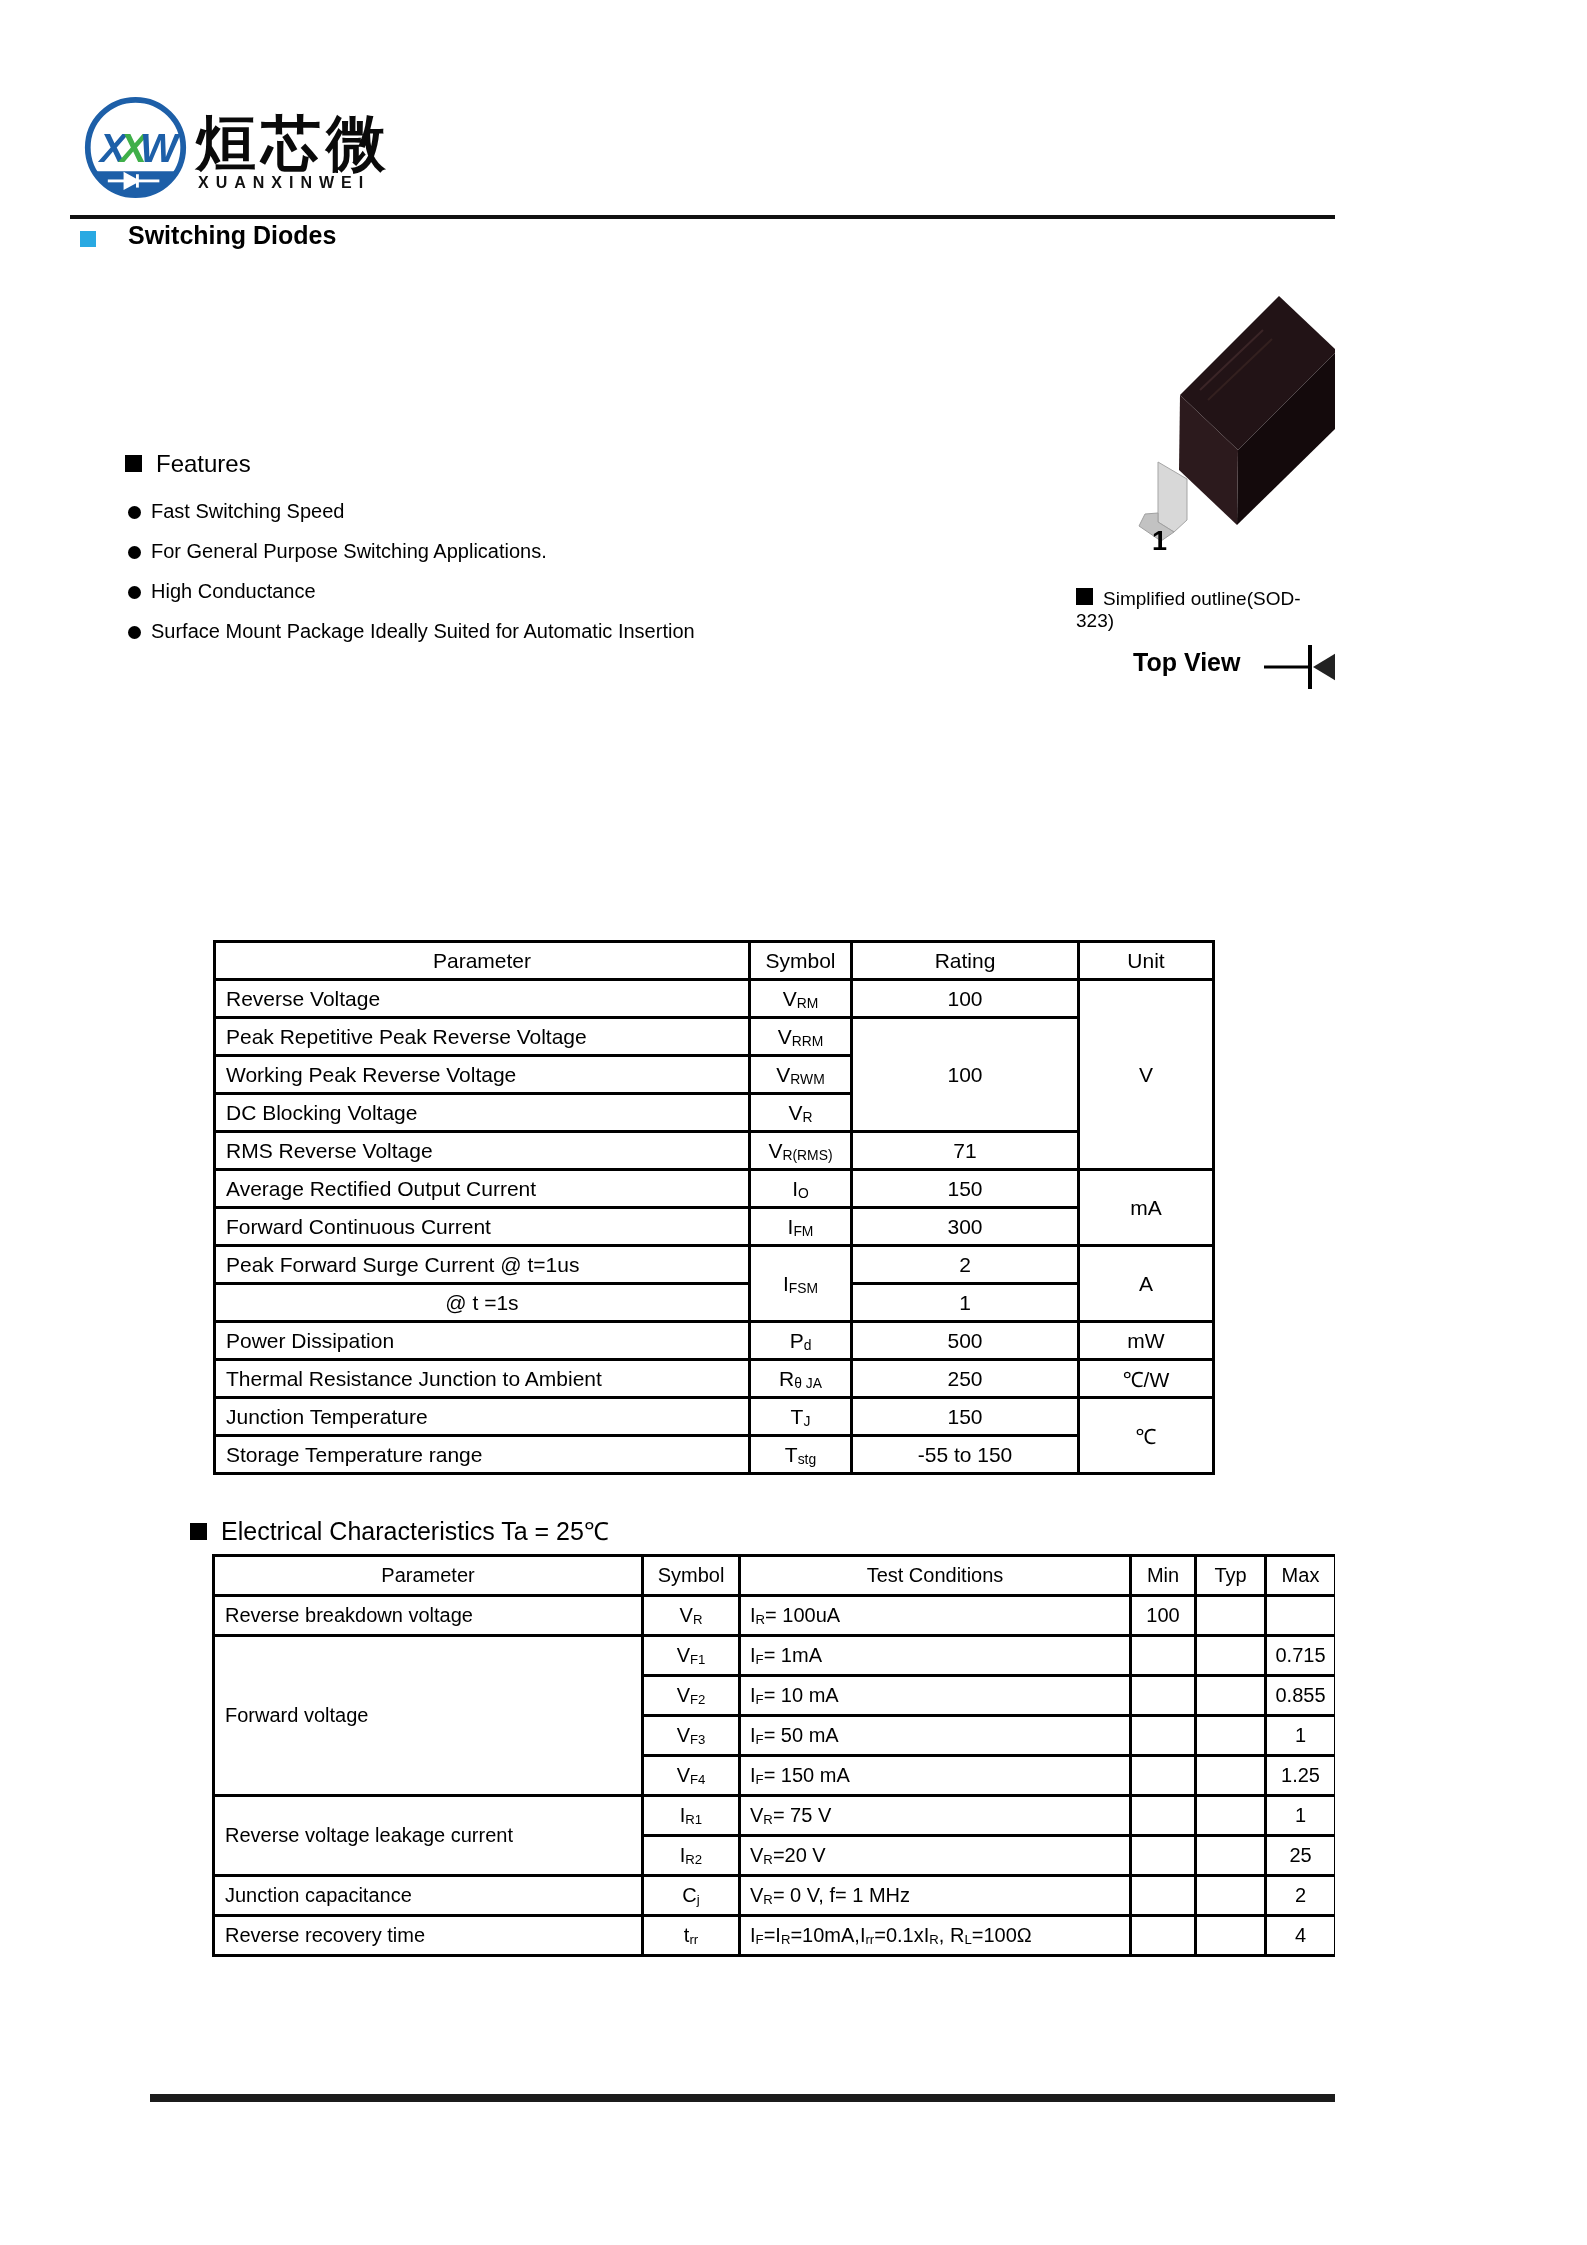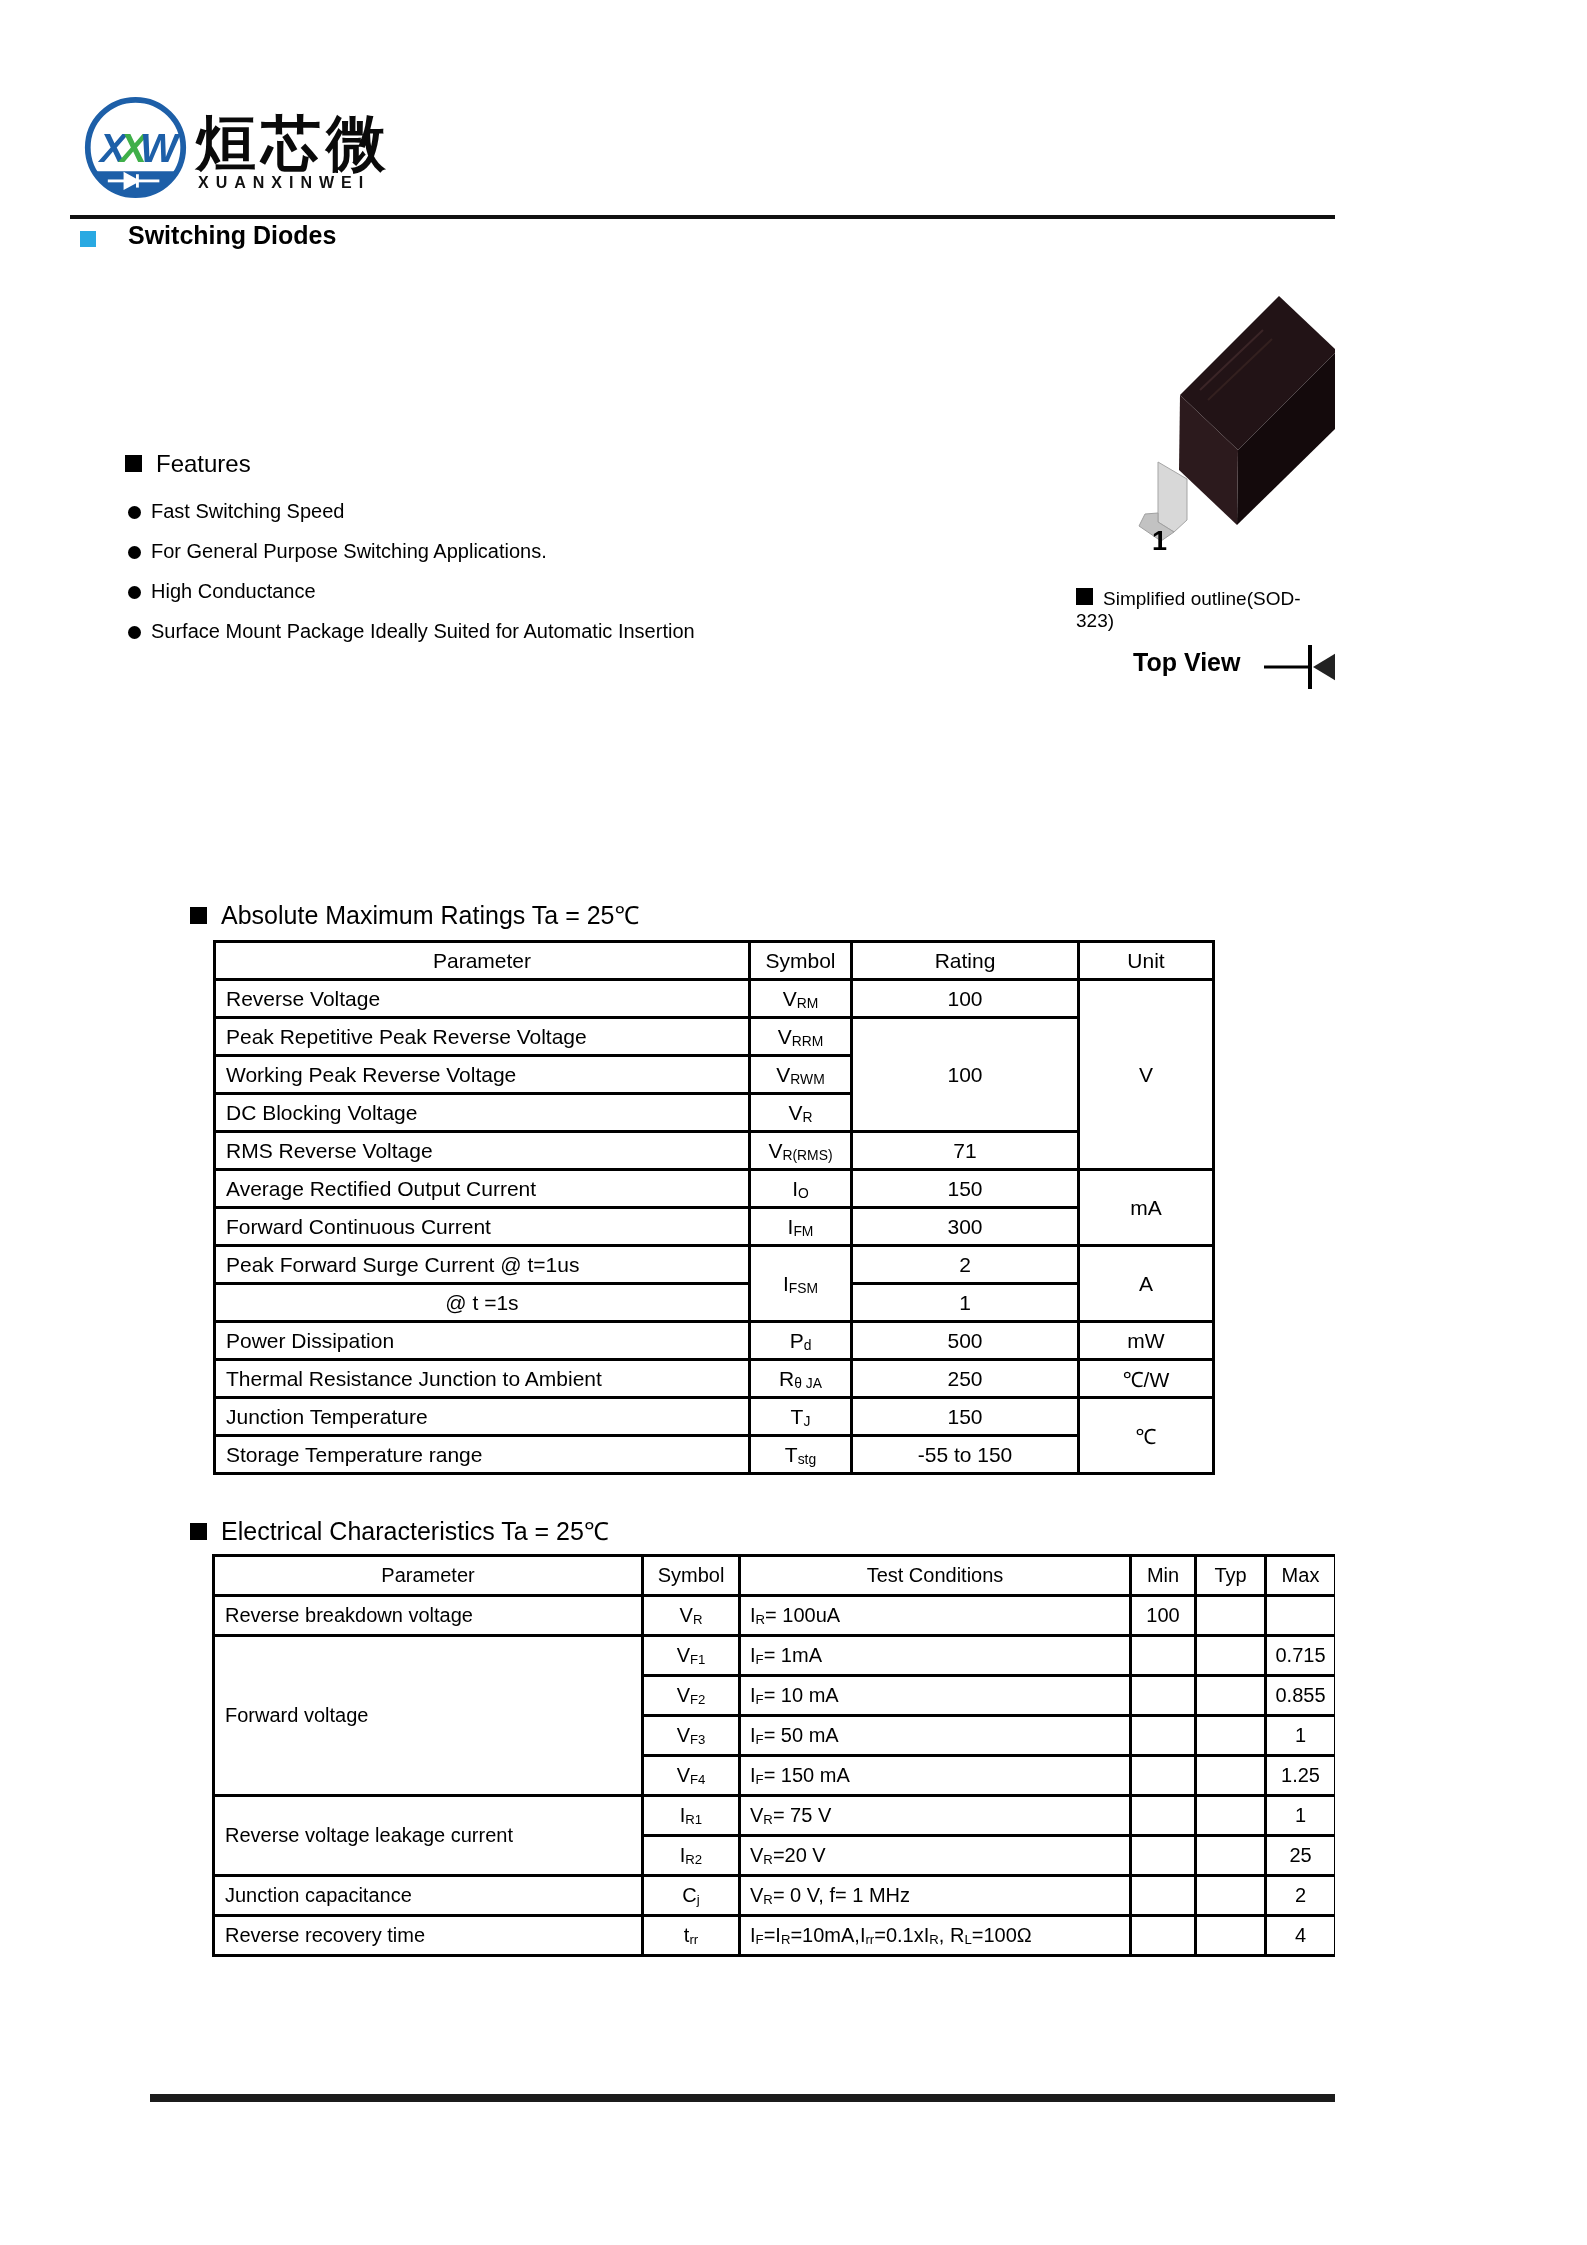--- a/index.html
+++ b/index.html
@@ -107,21 +107,20 @@
   <div class="anode-label">2.Anode</div>
   <div class="outline-head"><span class="sq"></span><span>Simplified outline(SOD-323)</span></div>
   <div class="topview-label">Top View</div>
   <svg class="diode-svg" width="130" height="48" viewBox="0 0 130 48">
     <line x1="2" y1="24" x2="47" y2="24" stroke="#000" stroke-width="3"></line>
     <rect x="46" y="2" width="4" height="44" fill="#000"></rect>
     <polygon points="51,24 86,3 86,45" fill="#222"></polygon>
     <line x1="86" y1="24" x2="127" y2="24" stroke="#000" stroke-width="3"></line>
   </svg>
 
-  <div class="amr-head"><span class="sq"></span><span>Absolute Maximum Ratings Ta = 25℃</span></div>
 
   <table class="tbl amr">
     <colgroup>
         <col style="width:535px">
         <col style="width:102px">
         <col style="width:227px">
         <col>
       </colgroup>
     <tbody>
       <tr>

